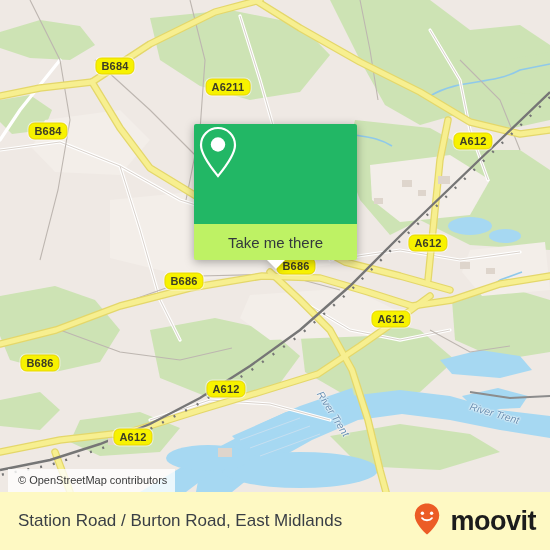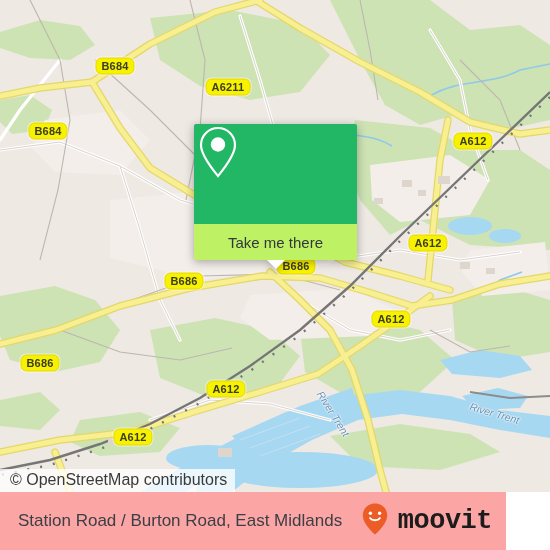--- a/index.html
+++ b/index.html
@@ -37,24 +37,24 @@
     color:#6b92b5;
     font-size:10.5px;
     font-style:italic;
     white-space:nowrap;
     transform-origin:left center;
     text-shadow:0 0 2px #fff,0 0 2px #fff,0 0 2px #fff;
   }
 
   
   .attrib{
-    position:absolute;left:0;bottom:0;
+    position:absolute;left:8px;bottom:0;
     background:rgba(255,255,255,.78);
     color:#3a3a3a;
-    font-size:16px;
+    font-size:11px;
     padding:4px 8px 5px 10px;
     line-height:14px;
     white-space:nowrap;
   }
 
   
   .popup{
     position:absolute;left:194px;top:124px;width:163px;
     z-index:40;
     filter:drop-shadow(0 2px 5px rgba(0,0,0,.32));
@@ -76,36 +76,36 @@
   .popup-tip{
     position:absolute;left:50%;top:136px;
     width:0;height:0;margin-left:-9px;
     border-left:9px solid transparent;
     border-right:9px solid transparent;
     border-top:9px solid #ffffff;
   }
 
   
   .footer{
-    position:absolute;left:0;top:492px;width:506px;height:58px;
-    background:#fca5a5;overflow:hidden;
+    position:absolute;left:0;top:492px;width:550px;height:58px;
+    background:#fef9c3;overflow:hidden;
   }
   .footer-inner{
     position:relative;z-index:2;
     height:58px;display:flex;align-items:center;
     padding:0 14px 0 18px;box-sizing:border-box;
   }
   .footer-title{
     flex:1;
     color:#3a3f45;
     font-size:17px;
     white-space:nowrap;
     overflow:hidden;
   }
-  .brand{display:flex;align-items:center;gap:8px;font-family:Liberation Mono, monospace;}
+  .brand{display:flex;align-items:center;gap:8px;}
   .brand-word{
     color:#1c1c1c;font-size:27px;font-weight:bold;letter-spacing:-.5px;line-height:27px;
   }
 </style>
 </head>
 <body>
 
 <div id="app">
 
   <div class="map">

